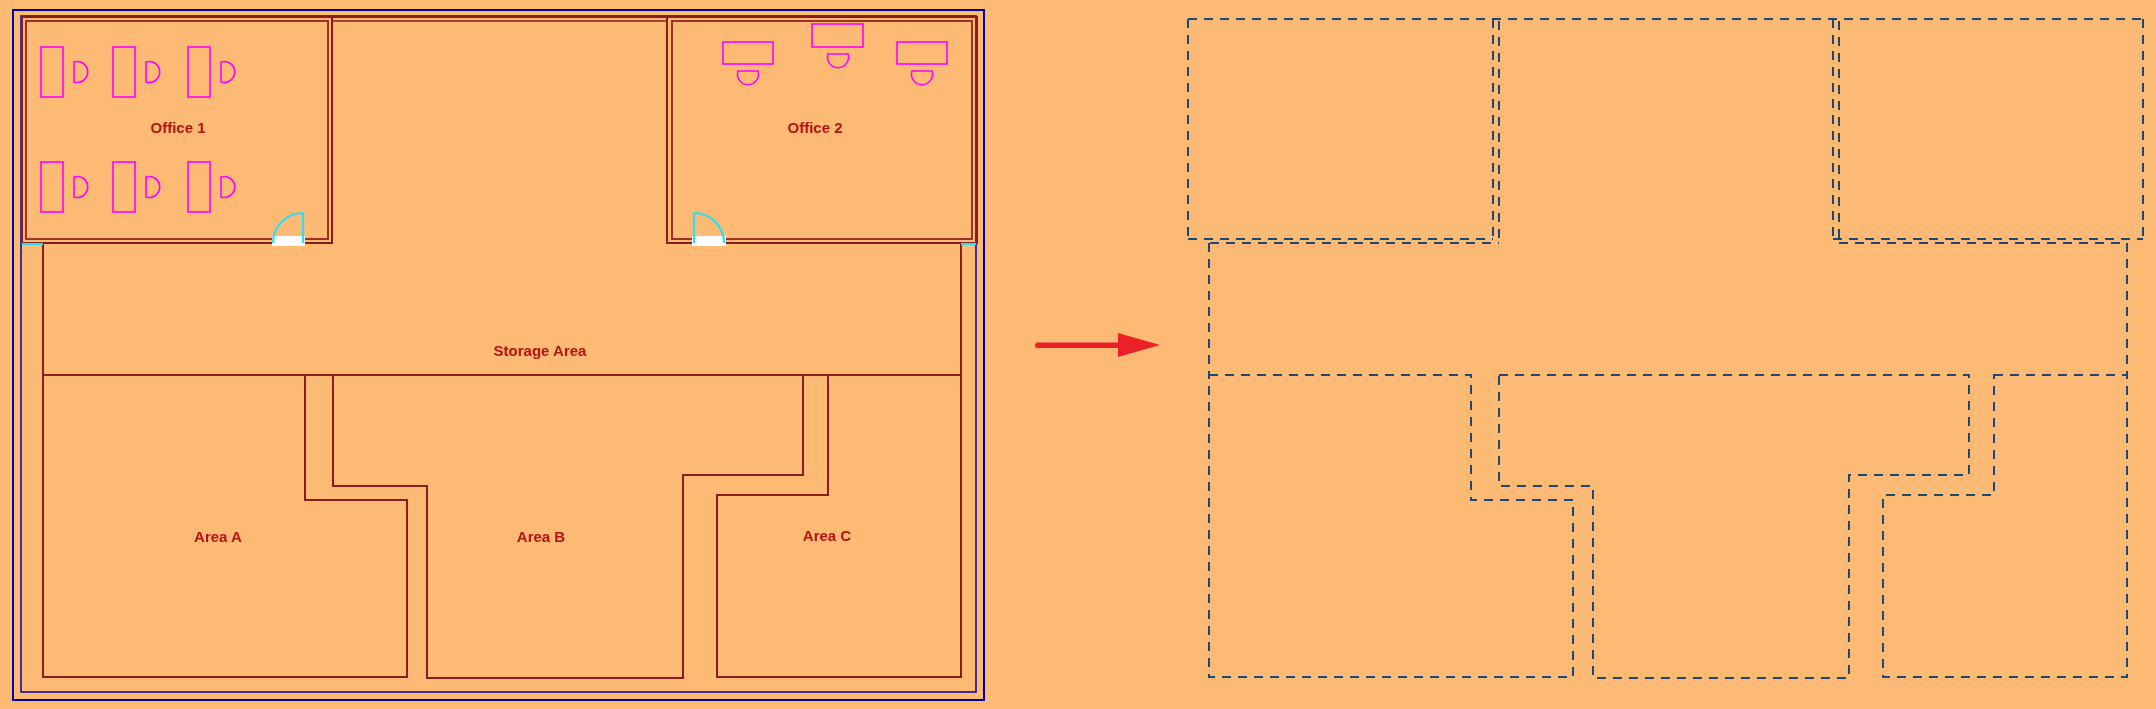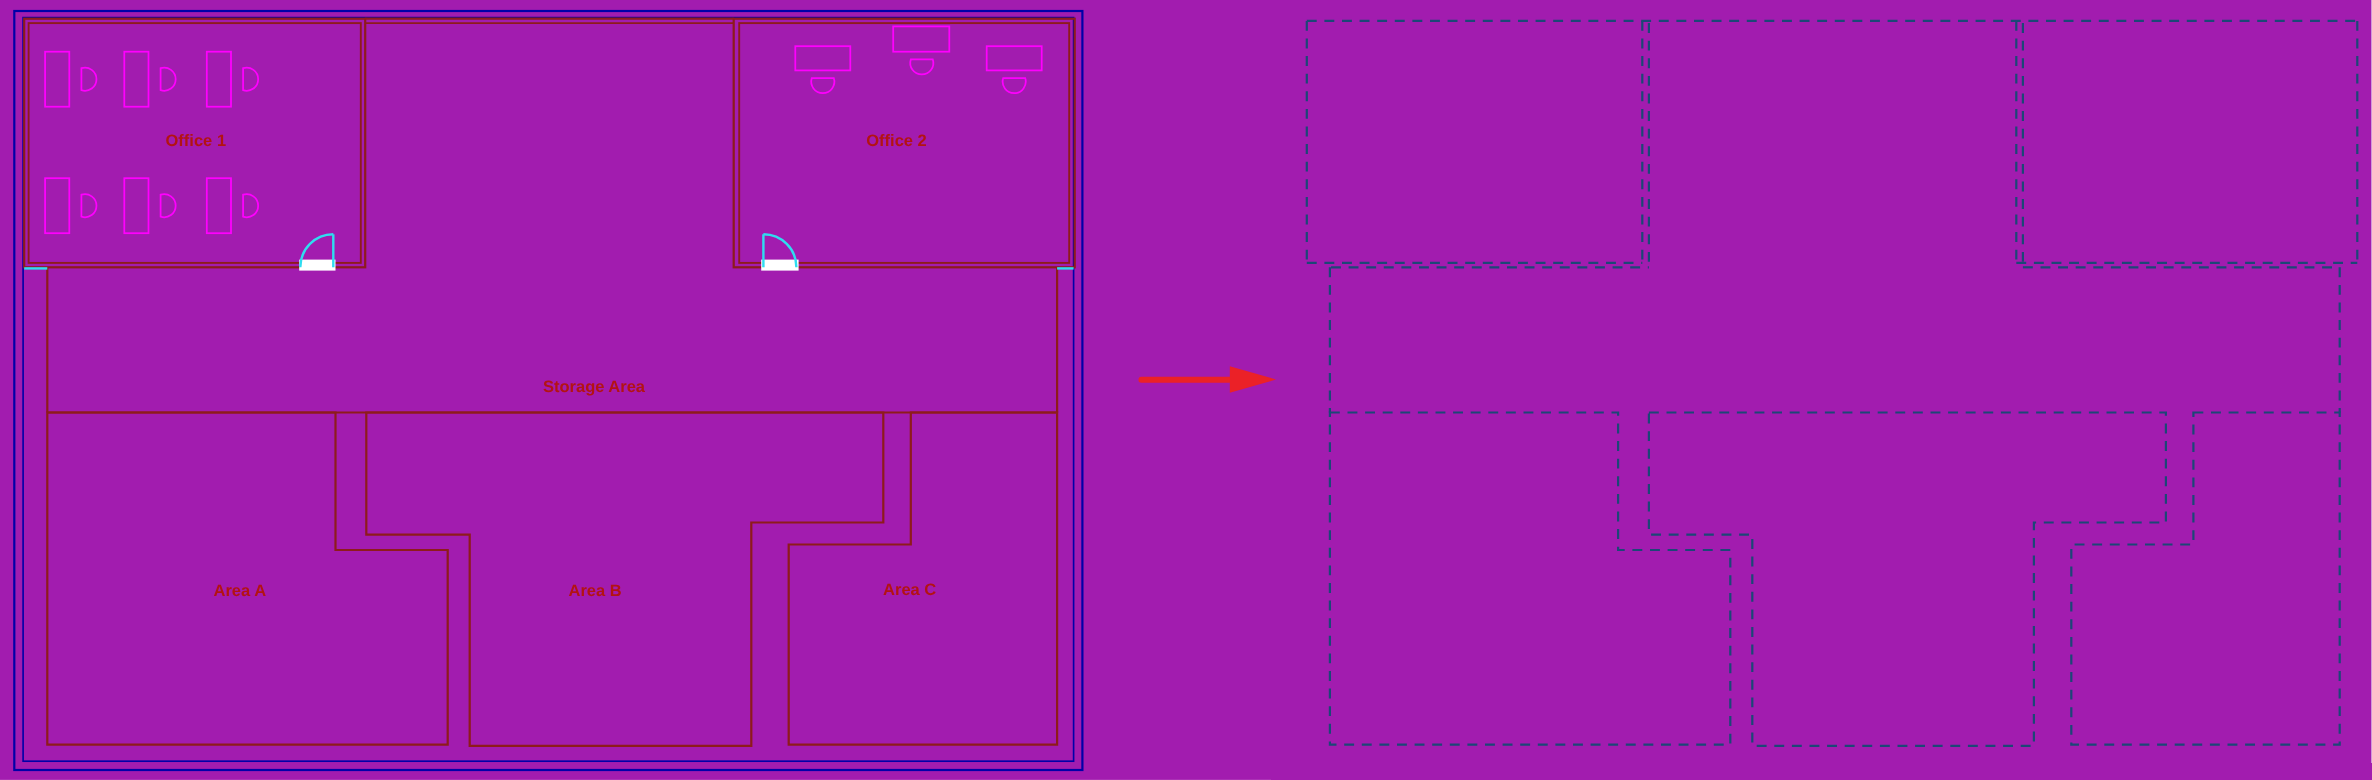--- a/index.html
+++ b/index.html
@@ -1,16 +1,16 @@
 <!DOCTYPE html>
 <html style="--border-blue: #0000A8; --wall-red: #8E1B1B; --label-red: #B31312; --furniture-magenta: #FF00FF; --door-cyan: #2FDDF0; --hatch-a: #C98BD9; --hatch-b: #5B8FC9; --hatch-c: #BCE492; --dashed-blue: #1C4777; --arrow-red: #EB2127;"><head>
 <meta charset="utf-8">
 <style>
   html,body{margin:0;padding:0;background:#ffffff;}
-  .canvas{position:relative;width:2156px;height:709px;background:#a21caf;overflow:hidden;}
+  .canvas{position:relative;width:2156px;height:709px;background:#fdba74;overflow:hidden;}
   svg{display:block;}
   .navy{stroke:var(--border-blue);fill:none;stroke-width:2;}
   .navy.thin{stroke-width:1.5;}
   .wall{stroke:var(--wall-red);fill:none;stroke-width:2;}
   .wall.thin{stroke-width:1.7;}
   .lbl{fill:var(--label-red);font:bold 15px "Liberation Sans",sans-serif;text-anchor:middle;}
   .mag{stroke:var(--furniture-magenta);fill:none;stroke-width:1.6;}
   .cyan{stroke:var(--door-cyan);fill:none;stroke-width:2.2;}
   .dash{stroke:var(--dashed-blue);fill:none;stroke-width:2;stroke-dasharray:9 7;}
   .phA{stroke:var(--hatch-a);stroke-width:1.3;stroke-dasharray:1.6 2.6;fill:none;}

